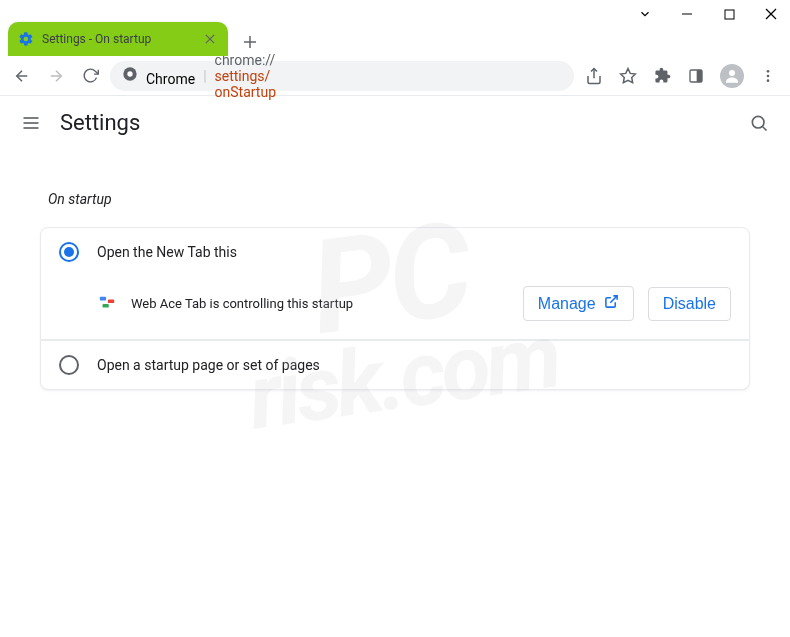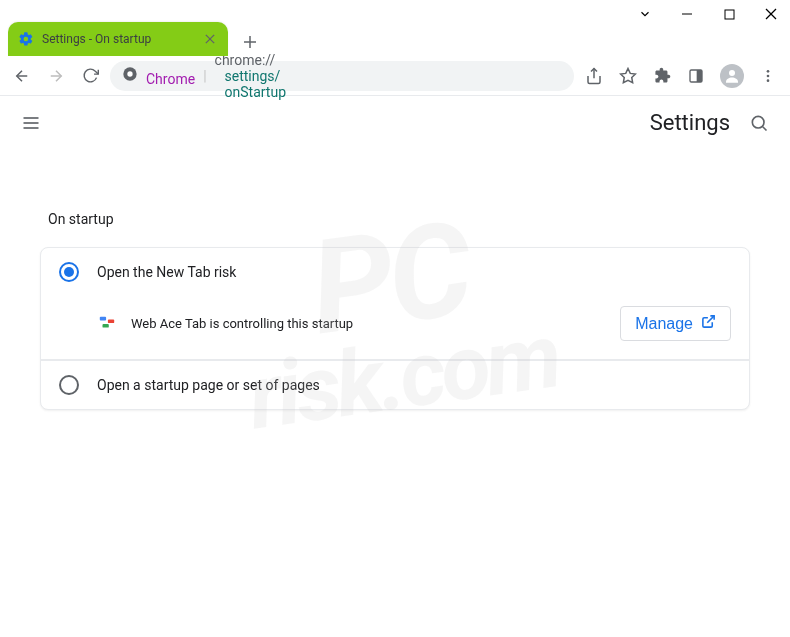--- a/index.html
+++ b/index.html
@@ -57,39 +57,38 @@
   display:flex;
   align-items:center;
   background:#f1f3f4;
   border-radius: 18px;
   height: 30px;
   padding: 0 12px;
   gap: 8px;
   color:#5f6368;
   font-size: 14px;
 }
-.omnibox .url-scheme { color:#a21caf;margin-top:7px; }
+.omnibox .url-scheme { color:#000000;margin-top:7px; }
 .omnibox .url-divider { color:#c6c6c7; }
-.omnibox .url-highlight { color:#0f766e;margin-left:10px; }
+.omnibox .url-highlight { color:#c2410c; }
 .toolbar-right { display:flex; align-items:center; gap:14px; padding: 0 4px; }
 .tb-icon { width:20px; height:20px; display:flex; align-items:center; justify-content:center; color:#5f6368; }
 .avatar { width:24px; height:24px; border-radius:50%; background:#bdc1c6; display:flex; align-items:center; justify-content:center; }
 .content { padding: 0; }
 .settings-header {
   display:flex;
   align-items:center;
   padding: 14px 20px;
   gap: 18px;
-  text-align: right;
 }
 .hamburger { width:22px; height:22px; display:flex; align-items:center; justify-content:center; color:#5f6368; }
 .settings-title { font-size: 22px; color:#202124; font-weight:400; flex:1; }
 .search-settings { width:22px; height:22px; color:#5f6368; display:flex; align-items:center; justify-content:center; }
 .page-body { padding: 30px 40px; }
-.section-title { font-size: 14px; color:#202124; margin: 32px 8px 20px; }
+.section-title { font-size: 14px; color:#202124; margin: 12px 8px 20px; font-style: italic; }
 .card {
   border: 1px solid #e8eaed;
   border-radius: 8px;
   background:#fff;
   box-shadow: 0 1px 2px rgba(60,64,67,0.08);
 }
 .radio-row {
   display:flex;
   align-items:center;
   padding: 14px 18px;
@@ -283,21 +282,21 @@
         </svg>
       </div>
   </div>
 
   <div class="page-body">
     <div class="section-title">On startup</div>
 
     <div class="card">
       <div class="radio-row">
         <div class="radio checked"></div>
-        <div>Open the New Tab risk</div>
+        <div>Open the New Tab this</div>
       </div>
 
       <div class="ext-row">
         <div class="ext-icon">
           <svg width="18" height="18" viewBox="0 0 20 20">
               <rect x="2" y="2" width="7" height="4" rx="1" fill="#4285f4"></rect>
               <rect x="11" y="5" width="7" height="4" rx="1" fill="#ea4335"></rect>
               <rect x="5" y="10" width="7" height="4" rx="1" fill="#34a853"></rect>
             </svg>
         </div>
@@ -305,20 +304,23 @@
           <span>Web Ace Tab</span><span> is controlling this startup</span>
         </div>
         <button class="btn-outline">
           <span>Manage</span>
           <span><svg width="15" height="15" viewBox="0 0 24 24" fill="none" stroke="#1a73e8" stroke-width="2.5">
                 <path d="M18 13v6a2 2 0 0 1-2 2H5a2 2 0 0 1-2-2V8a2 2 0 0 1 2-2h6"></path>
                 <polyline points="15 3 21 3 21 9"></polyline>
                 <line x1="10" y1="14" x2="21" y2="3"></line>
               </svg></span>
         </button>
+        <button class="btn-outline">
+          <span>Disable</span>
+        </button>
       </div>
 
       <div class="divider"></div>
 
 
       <div class="divider"></div>
 
       <div class="radio-row">
         <div class="radio"></div>
         <div>Open a startup page or set of pages</div>

